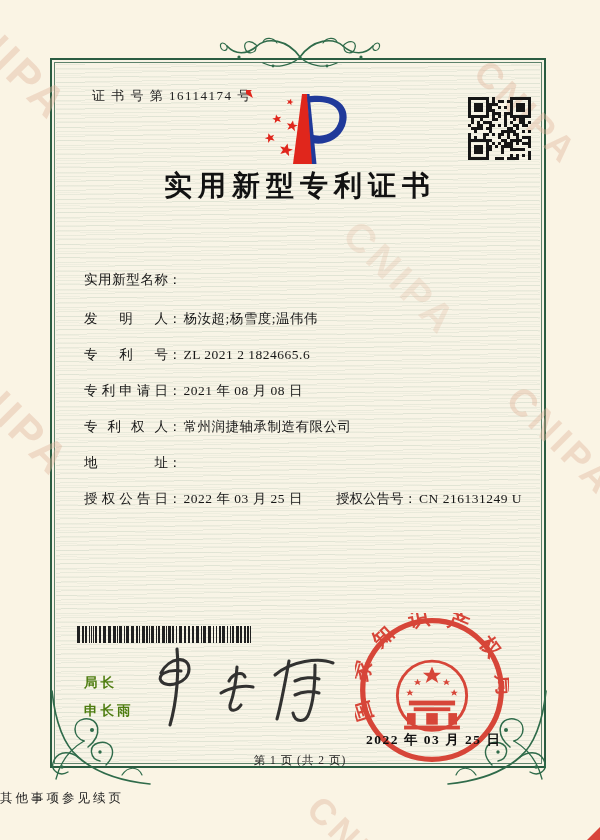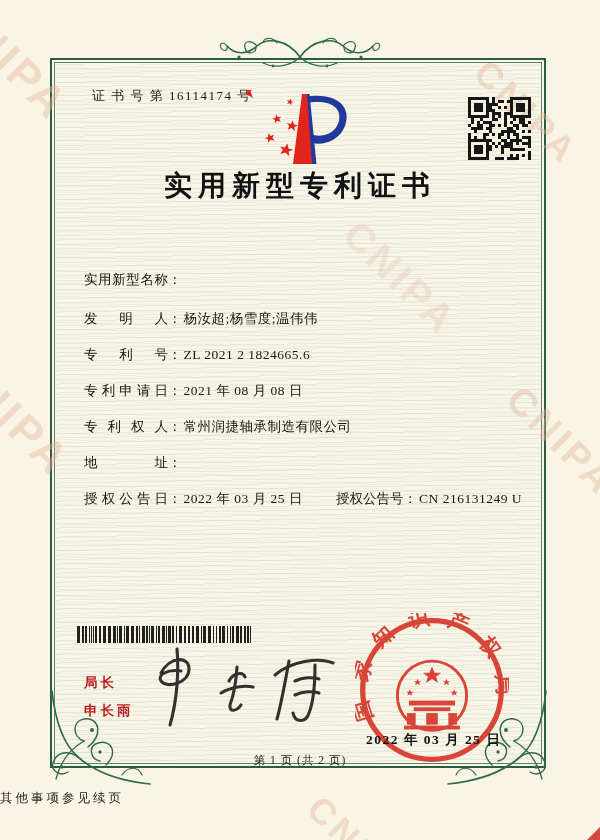--- a/index.html
+++ b/index.html
@@ -53,21 +53,21 @@
   .paras p {
     font-size:11.8px; line-height:1.83; text-indent:2em; text-align:justify;
     color:#1f1f1f; letter-spacing:.6px;
   }
   
   .barcode { position:absolute; left:77px; top:626px; width:174px; height:17px;
              display:flex; align-items:stretch; overflow:hidden; }
   .barcode i { display:block; background:#202020; }
   
   .signer { position:absolute; left:84px; top:669px; font-family:"Liberation Sans",sans-serif;
-            font-size:13.5px; font-weight:bold; letter-spacing:3px; color:#b91c1c; line-height:28px; }
+            font-size:13.5px; font-weight:bold; letter-spacing:3px; color:#4d7c0f; line-height:28px; }
   .sig-script { position:absolute; left:133px; top:643px; }
   
   .seal { position:absolute; left:355px; top:613px; z-index:3; }
   .seal-date { position:absolute; left:366px; top:731px; z-index:4; font-size:13.5px;
                font-weight:bold; letter-spacing:1.5px; color:#101010; }
   
   .page-num { position:absolute; left:0; right:0; top:753px; text-align:center;
               font-size:11.5px; letter-spacing:1px; color:#222; }
   .continuation { position:absolute; left:0; right:0; top:790px; 
                   font-size:12.5px; letter-spacing:3px; color:#222; z-index:2; }

